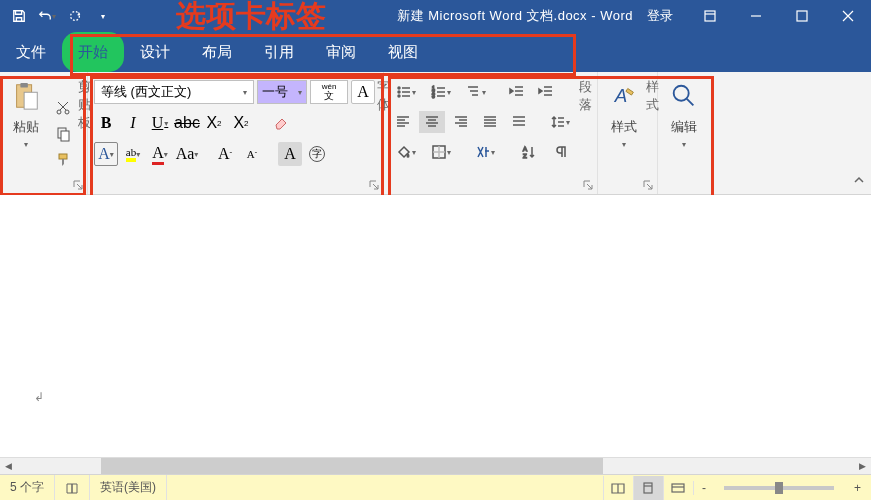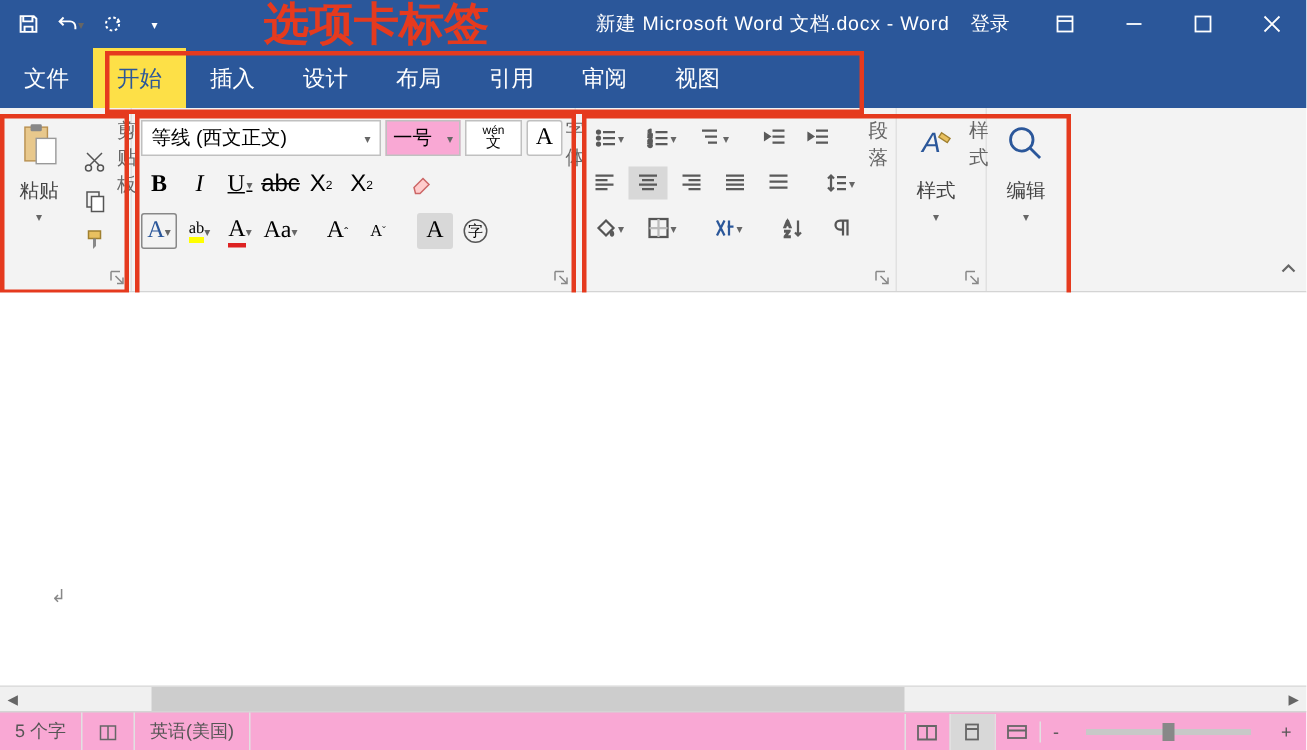--- a/index.html
+++ b/index.html
@@ -10,21 +10,21 @@
   .qat-btn { width: 26px; height: 26px; display: flex; align-items: center; justify-content: center; color: #fff; cursor: pointer; }
   .qat-btn svg { width: 14px; height: 14px; fill: none; stroke: #fff; stroke-width: 1.5; }
   .title-text { flex: 1; text-align: right; letter-spacing: 0.5px; }
   .win-controls { display: flex; align-items: center; gap: 0; }
   .win-btn { width: 46px; height: 32px; display: flex; align-items: center; justify-content: center; cursor: pointer; }
   .win-btn svg { width: 12px; height: 12px; fill: none; stroke: #fff; stroke-width: 1.2; }
   .login { padding: 0 14px; font-size: 13px; }
   
   .tabbar { height: 40px; background: #2b579a; color: #fff; display: flex; align-items: stretch; font-size: 15px; }
   .tab { padding: 0 16px; display: flex; align-items: center; cursor: pointer; }
-  .tab.active { background: #fde047; color: #2b579a; }
+  .tab.active { background: #22c55e; color: #2b579a; border-radius: 15px; }
   .tell-me { flex: 1; display: flex; align-items: center; gap: 6px; color: #cdd9ec; padding: 0 10px; font-size: 13px; }
   .tell-me svg { width: 14px; height: 14px; fill: none; stroke: #cdd9ec; stroke-width: 1.5; }
   .share { padding: 0 14px; display: flex; align-items: center; gap: 6px; background: #234a87; font-size: 13px; }
   .share svg { width: 14px; height: 14px; fill: #fff; }
   
   .ribbon { height: 123px; background: #f3f3f3; border-bottom: 1px solid #d4d4d4; display: flex; position: relative; }
   .group { display: flex; border-right: 1px solid #e1e1e1; padding: 4px 4px 2px 4px; position: relative; }
   .group-body { flex: 1; display: flex; }
   .group-label { text-align: center; font-size: 13px; color: #666; padding: 2px 0 0 0; position: relative; }
   .launcher { position: absolute; right: 2px; bottom: 2px; width: 14px; height: 14px; cursor: pointer; display: flex; align-items: center; justify-content: center; }
@@ -34,37 +34,37 @@
   .big-btn .iconwrap { height: 36px; display: flex; align-items: center; justify-content: center; }
   .big-btn svg { width: 30px; height: 30px; }
   .dd-arrow { font-size: 8px; color: #666; }
   
   .vstack { display: flex; flex-direction: column; gap: 2px; justify-content: center; padding: 0 3px; }
   .small-btn { width: 24px; height: 24px; display: flex; align-items: center; justify-content: center; cursor: pointer; border-radius: 2px; }
   .small-btn svg { width: 16px; height: 16px; }
   
   .font-row { display: flex; gap: 3px; align-items: center; height: 28px; }
   .font-name { width: 160px; height: 24px; border: 1px solid #c0c0c0; background: #fff; display: flex; align-items: center; padding: 0 6px; font-size: 13px; justify-content: space-between; }
-  .font-size { width: 50px; height: 24px; border: 1px solid #c0c0c0; background: #f9a8d4; display: flex; align-items: center; padding: 0 4px; font-size: 13px; justify-content: space-between; }
+  .font-size { width: 50px; height: 24px; border: 1px solid #c0c0c0; background: #c4b5fd; display: flex; align-items: center; padding: 0 4px; font-size: 13px; justify-content: space-between; }
   .phonetic-box { width: 38px; height: 24px; border: 1px solid #c0c0c0; background: #fff; display: flex; align-items: center; justify-content: center; font-size: 10px; cursor: pointer; flex-direction: column; line-height: 1; }
   
   .para-btn { width: 26px; height: 22px; display: flex; align-items: center; justify-content: center; cursor: pointer; }
   .para-btn svg { width: 16px; height: 16px; fill: none; stroke: #5a5a5a; stroke-width: 1.5; }
   .para-btn.withdd { width: 32px; }
   
   .collapse-btn { position: absolute; right: 6px; bottom: 4px; cursor: pointer; }
   
   
   .anno-box { position: absolute; border: 3px solid #e53a1e; pointer-events: none; }
   .anno-label { position: absolute; color: #e53a1e; font-size: 34px; font-weight: 600; font-family: "SimHei","Microsoft YaHei"; pointer-events: none; }
   
   .document { position: absolute; top: 195px; left: 0; right: 0; bottom: 26px; background: #fff; }
   .cursor-mark { position: absolute; left: 34px; top: 198px; font-size: 12px; color: #888; }
   
-  .statusbar { position: absolute; left: 0; right: 0; bottom: 0; height: 26px; border-top: 1px solid #d4d4d4; background: #f9a8d4; display: flex; align-items: center; font-size: 12px; color: #555; }
+  .statusbar { position: absolute; left: 0; right: 0; bottom: 0; height: 26px; border-top: 1px solid #d4d4d4; background: #fef9c3; display: flex; align-items: center; font-size: 12px; color: #555; }
   .status-item { padding: 0 10px; border-right: 1px solid #e1e1e1; height: 100%; display: flex; align-items: center; gap: 4px; }
   .status-right { margin-left: auto; display: flex; align-items: center; gap: 0; }
   .view-btn { width: 30px; height: 24px; display: flex; align-items: center; justify-content: center; cursor: pointer; border-left: 1px solid #e1e1e1; }
   .view-btn.active { background: #d8d8d8; }
   .view-btn svg { width: 14px; height: 14px; fill: none; stroke: #666; stroke-width: 1.2; }
   .zoom-slider { width: 110px; height: 4px; background: #c8c8c8; margin: 0 10px; position: relative; }
   .zoom-thumb { position: absolute; left: 50%; top: -4px; width: 8px; height: 12px; background: #888; transform: translateX(-50%); }
   
   .hscroll { position: absolute; left: 0; right: 0; bottom: 26px; height: 17px; background: #f0f0f0; border-top: 1px solid #ddd; display: flex; align-items: center; }
   .hscroll .arrow { width: 17px; height: 17px; display: flex; align-items: center; justify-content: center; cursor: pointer; font-size: 9px; color: #666; }
@@ -120,21 +120,20 @@
         <svg viewBox="0 0 12 12">
           <path d="M1 1l10 10M11 1L1 11"></path>
         </svg>
       </div>
   </div>
 </div>
 
 <div class="tabbar">
   <div class="tab">文件</div>
   <div class="tab active">开始</div>
-  <div class="tab">插入</div>
   <div class="tab">设计</div>
   <div class="tab">布局</div>
   <div class="tab">引用</div>
   <div class="tab">审阅</div>
   <div class="tab">视图</div>
 </div>
 
 <div class="ribbon">
 
   <div class="group" style="width:88px">

